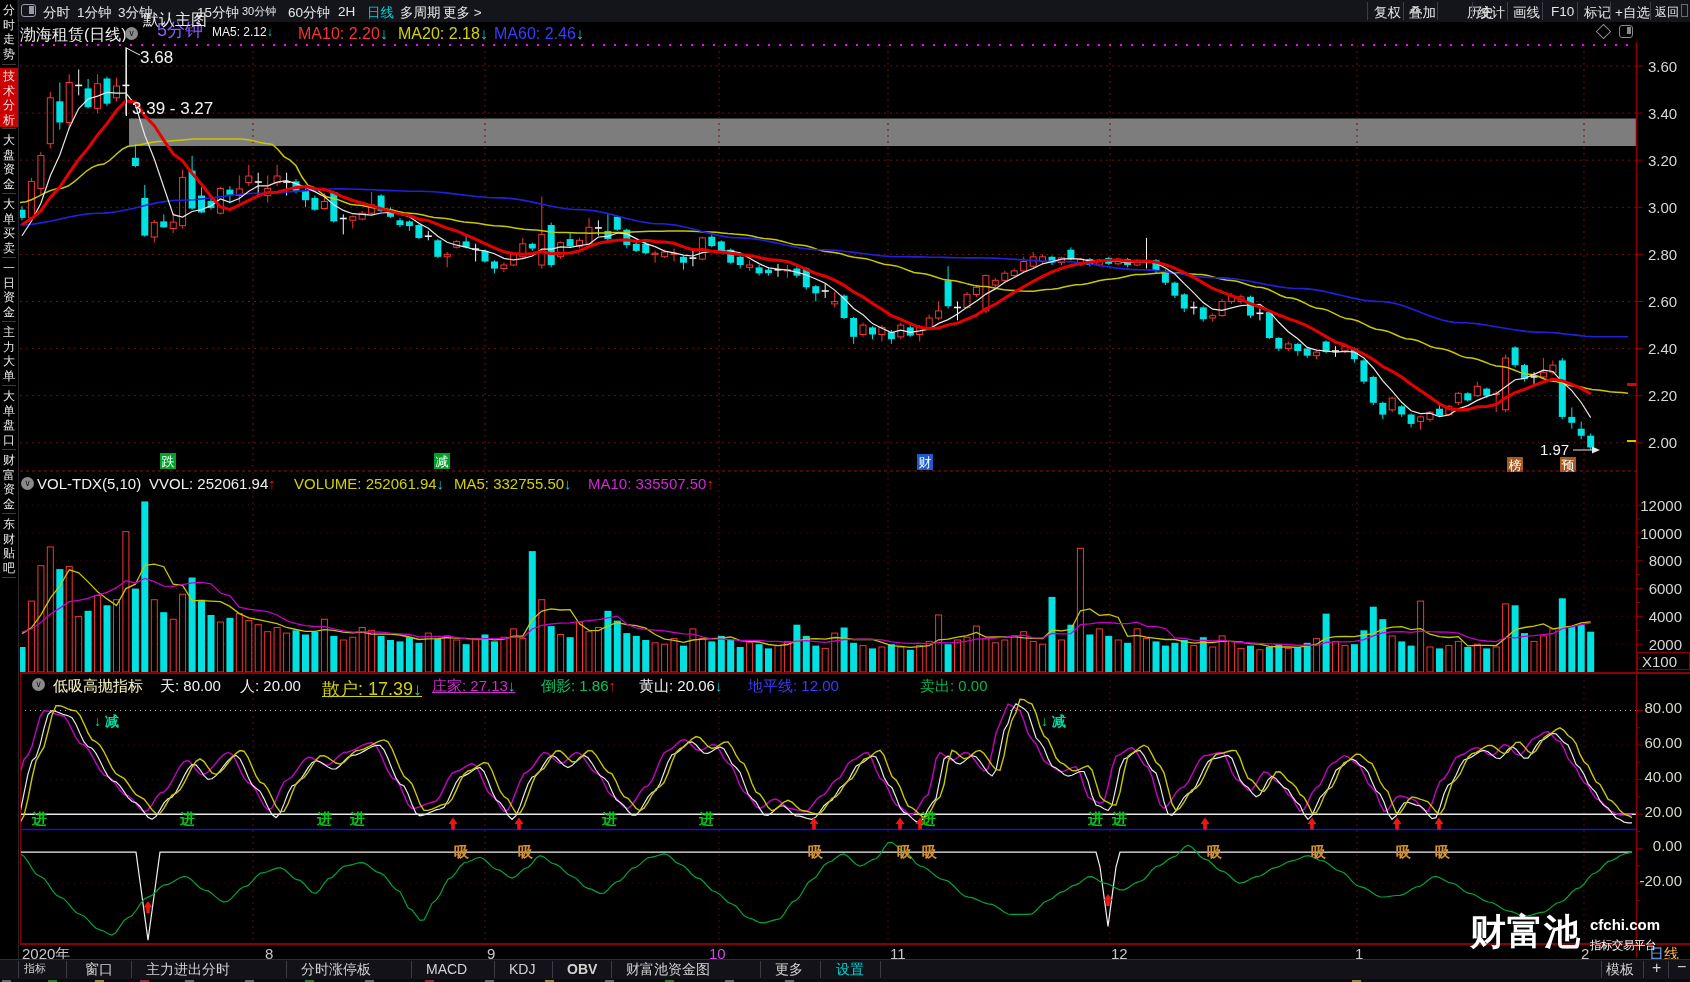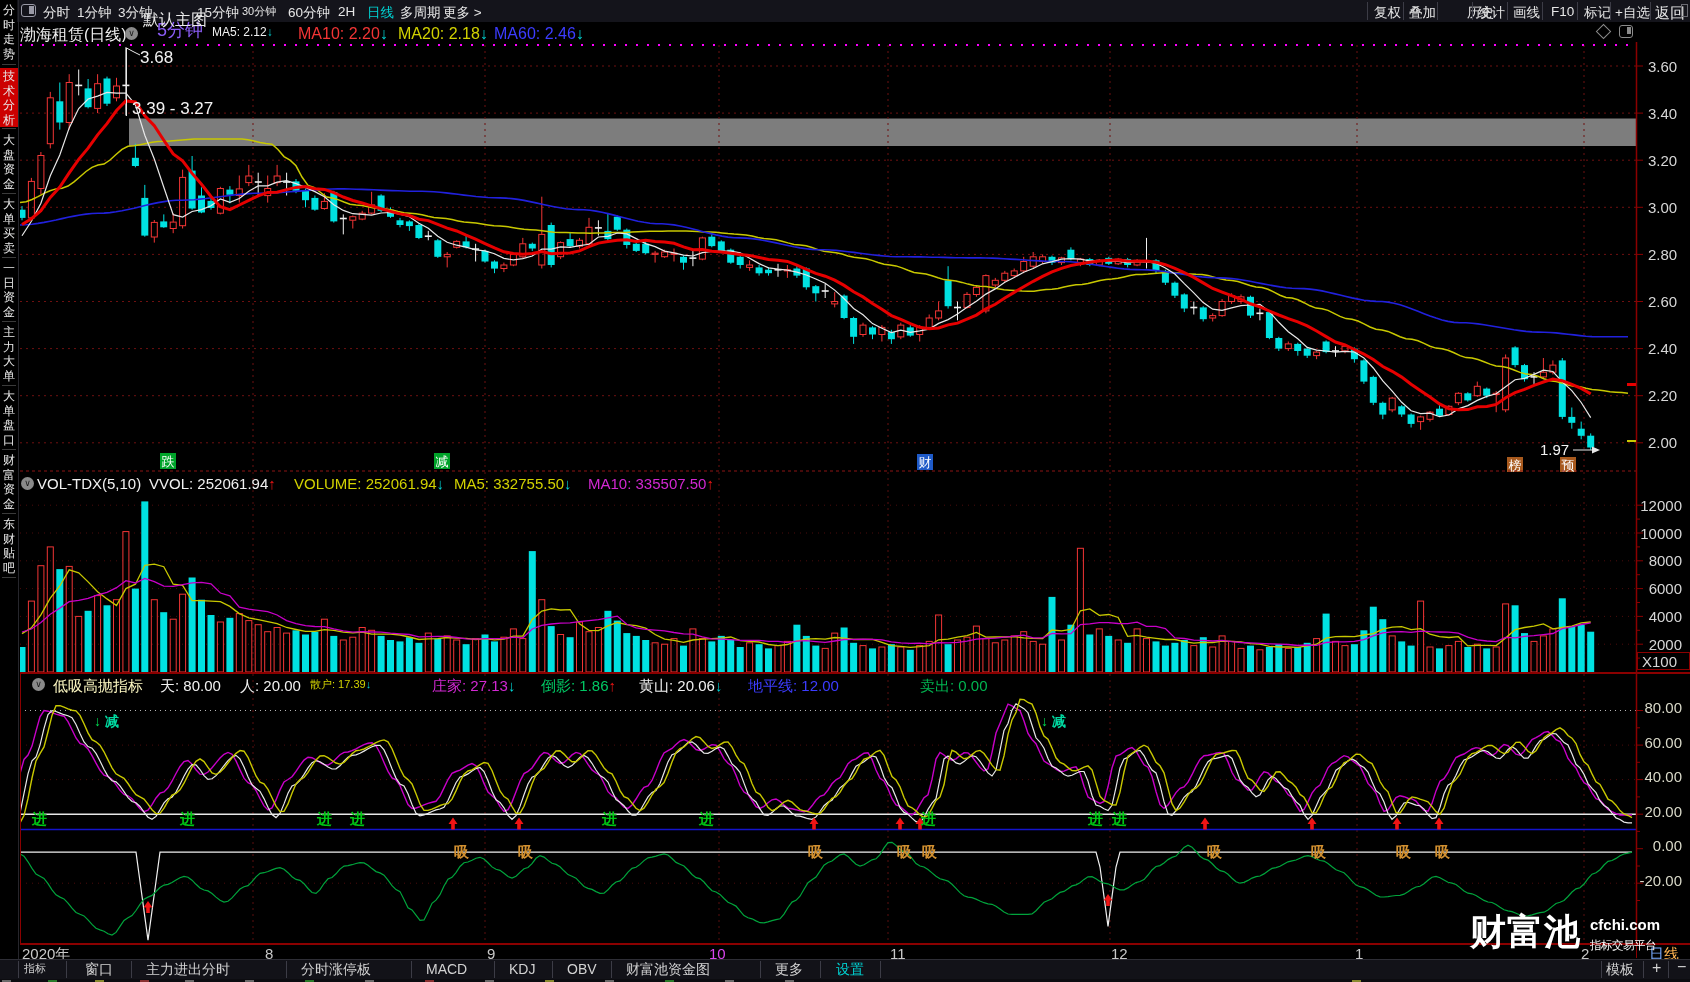--- a/index.html
+++ b/index.html
@@ -23,21 +23,21 @@
 <div class="abs" style="left:400px;top:4px;font-size:13.5px;color:#e6e6e6;">多周期</div>
 <div class="abs" style="left:443px;top:4px;font-size:13.5px;color:#e6e6e6;">更多 &gt;</div>
 <div class="abs" style="left:1374px;top:4px;font-size:13.5px;color:#e6e6e6;">复权</div>
 <div class="abs" style="left:1409px;top:4px;font-size:13.5px;color:#e6e6e6;">叠加</div>
 <div class="abs" style="left:1467px;top:4px;font-size:13.5px;color:#e6e6e6;">历史</div>
 <div class="abs" style="left:1478px;top:4px;font-size:13.5px;color:#e6e6e6;">统计</div>
 <div class="abs" style="left:1513px;top:4px;font-size:13.5px;color:#e6e6e6;">画线</div>
 <div class="abs" style="left:1551px;top:4px;font-size:13.5px;color:#e6e6e6;">F10</div>
 <div class="abs" style="left:1584px;top:4px;font-size:13.5px;color:#e6e6e6;">标记</div>
 <div class="abs" style="left:1615px;top:4px;font-size:13.5px;color:#e6e6e6;">+自选</div>
-<div class="abs" style="left:1655px;top:4px;font-size:15px;color:#e6e6e6;">返回</div>
+<div class="abs" style="left:1655px;top:4px;font-size:12px;color:#e6e6e6;">返回</div>
 <div class="abs" style="left:1367px;top:2px;width:1px;height:18px;background:#3c3c46;"></div>
 <div class="abs" style="left:1403px;top:2px;width:1px;height:18px;background:#3c3c46;"></div>
 <div class="abs" style="left:1437px;top:2px;width:1px;height:18px;background:#3c3c46;"></div>
 <div class="abs" style="left:1472px;top:2px;width:1px;height:18px;background:#3c3c46;"></div>
 <div class="abs" style="left:1507px;top:2px;width:1px;height:18px;background:#3c3c46;"></div>
 <div class="abs" style="left:1542px;top:2px;width:1px;height:18px;background:#3c3c46;"></div>
 <div class="abs" style="left:1577px;top:2px;width:1px;height:18px;background:#3c3c46;"></div>
 <div class="abs" style="left:1610px;top:2px;width:1px;height:18px;background:#3c3c46;"></div>
 <div class="abs" style="left:1650px;top:2px;width:1px;height:18px;background:#3c3c46;"></div>
 <div class="abs" style="left:0;top:2px;width:18px;color:#e8e8e8;font-size:12px;line-height:14.5px;text-align:center;padding-top:1px;">分<br>时<br>走<br>势</div>
@@ -824,22 +824,22 @@
 <line x1="1617" y1="193.0" x2="1620" y2="193.0" stroke="#8b0000" stroke-width="1"></line>
 <line x1="1617" y1="227.5" x2="1620" y2="227.5" stroke="#8b0000" stroke-width="1"></line>
 <line x1="0" y1="0.5" x2="1670" y2="0.5" stroke="#8b0000" stroke-width="1"></line>
 <line x1="0.5" y1="0" x2="0.5" y2="271" stroke="#8b0000" stroke-width="1"></line>
 <line x1="0" y1="270.5" x2="1670" y2="270.5" stroke="#8b0000" stroke-width="1.2"></line>
 </svg>
 <div class="abs" style="left:32px;top:678px;width:13px;height:13px;border-radius:7px;background:#8a8a8a;color:#1a1a1a;font-size:9px;text-align:center;line-height:12px;">∨</div>
 <div class="abs" style="left:53px;top:677px;font-size:15px;color:#fef9c3;">低吸高抛指标</div>
 <div class="abs" style="left:160px;top:677px;font-size:15px;color:#f0f0f0;">天: 80.00</div>
 <div class="abs" style="left:240px;top:677px;font-size:15px;color:#f0f0f0;">人: 20.00</div>
-<div class="abs" style="left:310px;top:677px;font-size:11px;color:#d2d200;">散户: 17.39<span style="color:#00d2d2;">↓</span></div>
-<div class="abs" style="left:432px;top:677px;font-size:15px;color:#d228d2;">庄家: 27.13<span style="color:#00d2d2;">↓</span></div>
+<div class="abs" style="left:322px;top:677px;font-size:18px;color:#d2d200;text-decoration:underline;">散户: 17.39<span style="color:#00d2d2;">↓</span></div>
+<div class="abs" style="left:432px;top:677px;font-size:15px;color:#d228d2;text-decoration:underline;">庄家: 27.13<span style="color:#00d2d2;">↓</span></div>
 <div class="abs" style="left:541px;top:677px;font-size:15px;color:#00c864;">倒影: 1.86<span style="color:#f01414;">↑</span></div>
 <div class="abs" style="left:639px;top:677px;font-size:15px;color:#f0f0f0;">黄山: 20.06<span style="color:#00d2d2;">↓</span></div>
 <div class="abs" style="left:748px;top:677px;font-size:15px;color:#3c3cff;">地平线: 12.00</div>
 <div class="abs" style="left:920px;top:677px;font-size:15px;color:#00b450;">卖出: 0.00</div>
 <div class="abs" style="left:20px;top:944px;width:1670px;height:1px;background:#8b0000;"></div>
 <div class="abs" style="left:22px;top:945px;font-size:15px;color:#c8c8c8;">2020年</div>
 <div class="abs" style="left:265px;top:945px;font-size:15px;color:#c8c8c8;">8</div>
 <div class="abs" style="left:487px;top:945px;font-size:15px;color:#c8c8c8;">9</div>
 <div class="abs" style="left:709px;top:945px;font-size:15px;color:#d946ef;">10</div>
 <div class="abs" style="left:890px;top:945px;font-size:15px;color:#c8c8c8;">11</div>
@@ -851,21 +851,21 @@
 <div class="abs" style="left:1470px;top:908px;font-size:36px;font-weight:bold;color:#ffffff;letter-spacing:1px;">财富池</div>
 <div class="abs" style="left:1590px;top:916px;font-size:15px;font-weight:bold;color:#ffffff;">cfchi.com</div>
 <div class="abs" style="left:1590px;top:938px;font-size:11.5px;color:#ffffff;letter-spacing:-0.5px;">指标交易平台</div>
 <div class="abs" style="left:0;top:959px;width:1690px;height:20px;background:#121218;border-top:1px solid #2e2e36;"></div>
 <div class="abs" style="left:24px;top:961px;font-size:11px;color:#d2d2d2;">指标</div>
 <div class="abs" style="left:85px;top:961px;font-size:14px;color:#d2d2d2;">窗口</div>
 <div class="abs" style="left:146px;top:961px;font-size:14px;color:#d2d2d2;">主力进出分时</div>
 <div class="abs" style="left:301px;top:961px;font-size:14px;color:#d2d2d2;">分时涨停板</div>
 <div class="abs" style="left:426px;top:961px;font-size:14px;color:#d2d2d2;">MACD</div>
 <div class="abs" style="left:509px;top:961px;font-size:14px;color:#d2d2d2;">KDJ</div>
-<div class="abs" style="left:567px;top:961px;font-size:14px;color:#d2d2d2;">OBV</div>
+<div class="abs" style="left:567px;top:961px;font-size:14px;color:#d2d2d2;font-weight:bold;">OBV</div>
 <div class="abs" style="left:626px;top:961px;font-size:14px;color:#d2d2d2;">财富池资金图</div>
 <div class="abs" style="left:775px;top:961px;font-size:14px;color:#d2d2d2;">更多</div>
 <div class="abs" style="left:836px;top:961px;font-size:14px;color:#00d2d2;">设置</div>
 <div class="abs" style="left:18px;top:961px;width:1px;height:17px;background:#3c3c46;"></div>
 <div class="abs" style="left:66px;top:961px;width:1px;height:17px;background:#3c3c46;"></div>
 <div class="abs" style="left:131px;top:961px;width:1px;height:17px;background:#3c3c46;"></div>
 <div class="abs" style="left:286px;top:961px;width:1px;height:17px;background:#3c3c46;"></div>
 <div class="abs" style="left:411px;top:961px;width:1px;height:17px;background:#3c3c46;"></div>
 <div class="abs" style="left:494px;top:961px;width:1px;height:17px;background:#3c3c46;"></div>
 <div class="abs" style="left:552px;top:961px;width:1px;height:17px;background:#3c3c46;"></div>

